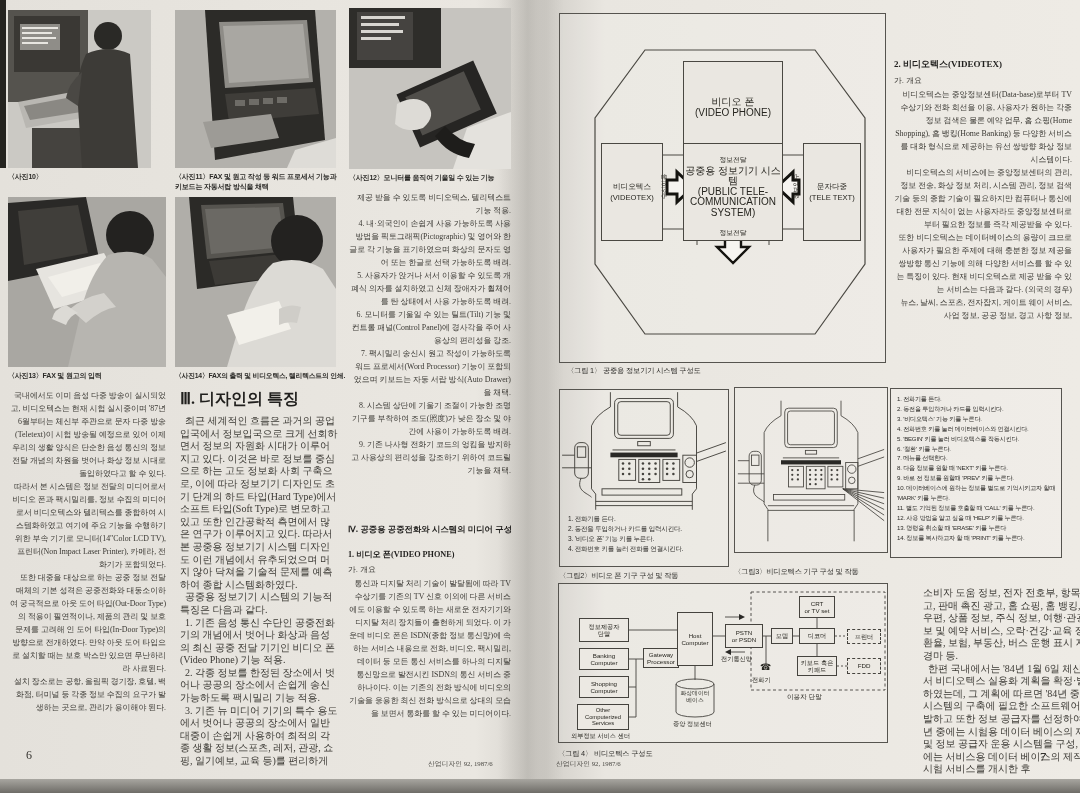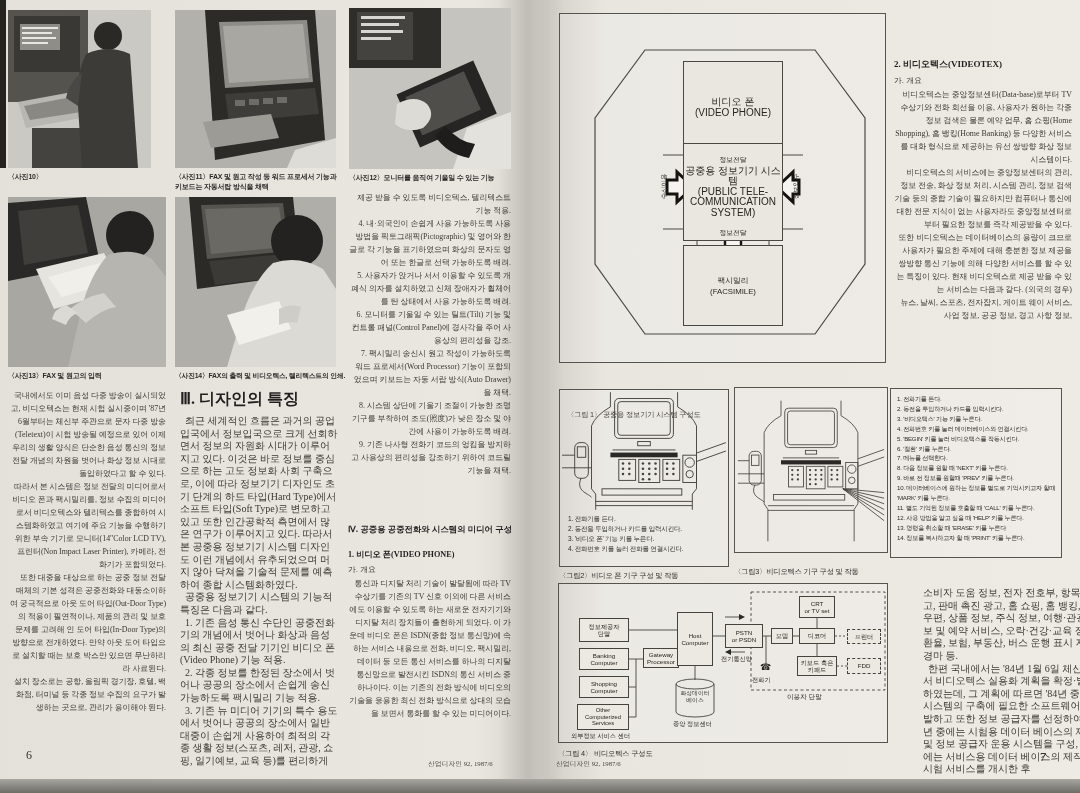--- a/index.html
+++ b/index.html
@@ -190,32 +190,34 @@
         <polygon points="173,113 157,129 165,129 165,140 181,140 181,129 189,129"></polygon>
         <polygon points="173,249 157,233 165,233 165,222 181,222 181,233 189,233"></polygon>
       </g>
       <g fill="#f6f4f0" stroke="#14130f" stroke-width="3">
         <polygon points="133,173 117,158 117,166 107,166 107,180 117,180 117,188"></polygon>
         <polygon points="217,173 233,158 233,166 239,166 239,180 233,180 233,188"></polygon>
       </g>
     </svg>
     <div class="f1box" style="left:123px;top:47px;width:100px;height:92px;font-size:10px;line-height:11px;">비디오 폰
 (VIDEO PHONE)</div>
+    <div class="f1box" style="left:41px;top:129px;width:62px;height:98px;font-size:7.6px;line-height:11px;">비디오텍스
+(VIDEOTEX)</div>
     <div class="f1box" style="left:123px;top:129px;width:100px;height:98px;font-size:10px;line-height:10.5px;text-align:center;">공중용 정보기기 시스템
 (PUBLIC TELE-
 COMMUNICATION
 SYSTEM)</div>
-    <div class="f1box" style="left:123px;top:231px;width:100px;height:81px;font-size:7.8px;line-height:11px;">팩시밀리
-(FACSIMILE)</div>
+    <div class="f1box" style="left:243px;top:129px;width:58px;height:98px;font-size:7.6px;line-height:11px;">문자다중
+(TELE TEXT)</div>
     <div class="alabel" style="left:146px;top:141px;width:54px;">정보전달</div>
     <div class="alabel" style="left:146px;top:214px;width:54px;">정보전달</div>
     <div class="vlabel" style="left:84px;top:168px;">수신이용</div>
     <div class="vlabel" style="left:216px;top:168px;">정보입수</div>
   </div>
-  <div class="abs figcap" style="left:27px;top:366px;margin-top:44px;">〈그림 1〉 공중용 정보기기 시스템 구성도</div>
+  <div class="abs figcap" style="left:27px;top:366px;">〈그림 1〉 공중용 정보기기 시스템 구성도</div>
 
   <div class="abs h-sub" style="left:354px;top:58px;font-size:9px;">2. 비디오텍스(VIDEOTEX)</div>
   <div class="abs h-intro" style="left:354px;top:74px;">가. 개요</div>
   <div class="abs txt" style="left:354px;top:88px;width:178px;">  비디오텍스는 중앙정보센터(Data-base)로부터 TV수상기와 전화 회선을 이용, 사용자가 원하는 각종 정보 검색은 물론 예약 업무, 홈 쇼핑(Home Shopping), 홈 뱅킹(Home Banking) 등 다양한 서비스를 대화 형식으로 제공하는 유선 쌍방향 화상 정보시스템이다.
   비디오텍스의 서비스에는 중앙정보센터의 관리, 정보 전송, 화상 정보 처리, 시스템 관리, 정보 검색 기술 등의 종합 기술이 필요하지만 컴퓨터나 통신에 대한 전문 지식이 없는 사용자라도 중앙정보센터로부터 필요한 정보를 즉각 제공받을 수 있다.
   또한 비디오텍스는 데이터베이스의 용량이 크므로 사용자가 필요한 주제에 대해 충분한 정보 제공을 쌍방향 통신 기능에 의해 다양한 서비스를 할 수 있는 특징이 있다. 현재 비디오텍스로 제공 받을 수 있는 서비스는 다음과 같다. (외국의 경우)
   뉴스, 날씨, 스포츠, 전자잡지, 게이트 웨이 서비스, 사업 정보, 공공 정보, 경고 사항 정보,</div>
 
   <div class="abs figbox" style="left:19px;top:389px;width:170px;height:178px;">
     <svg width="168" height="118" viewBox="0 0 160 112" style="display:block;margin:2px auto 0;">

